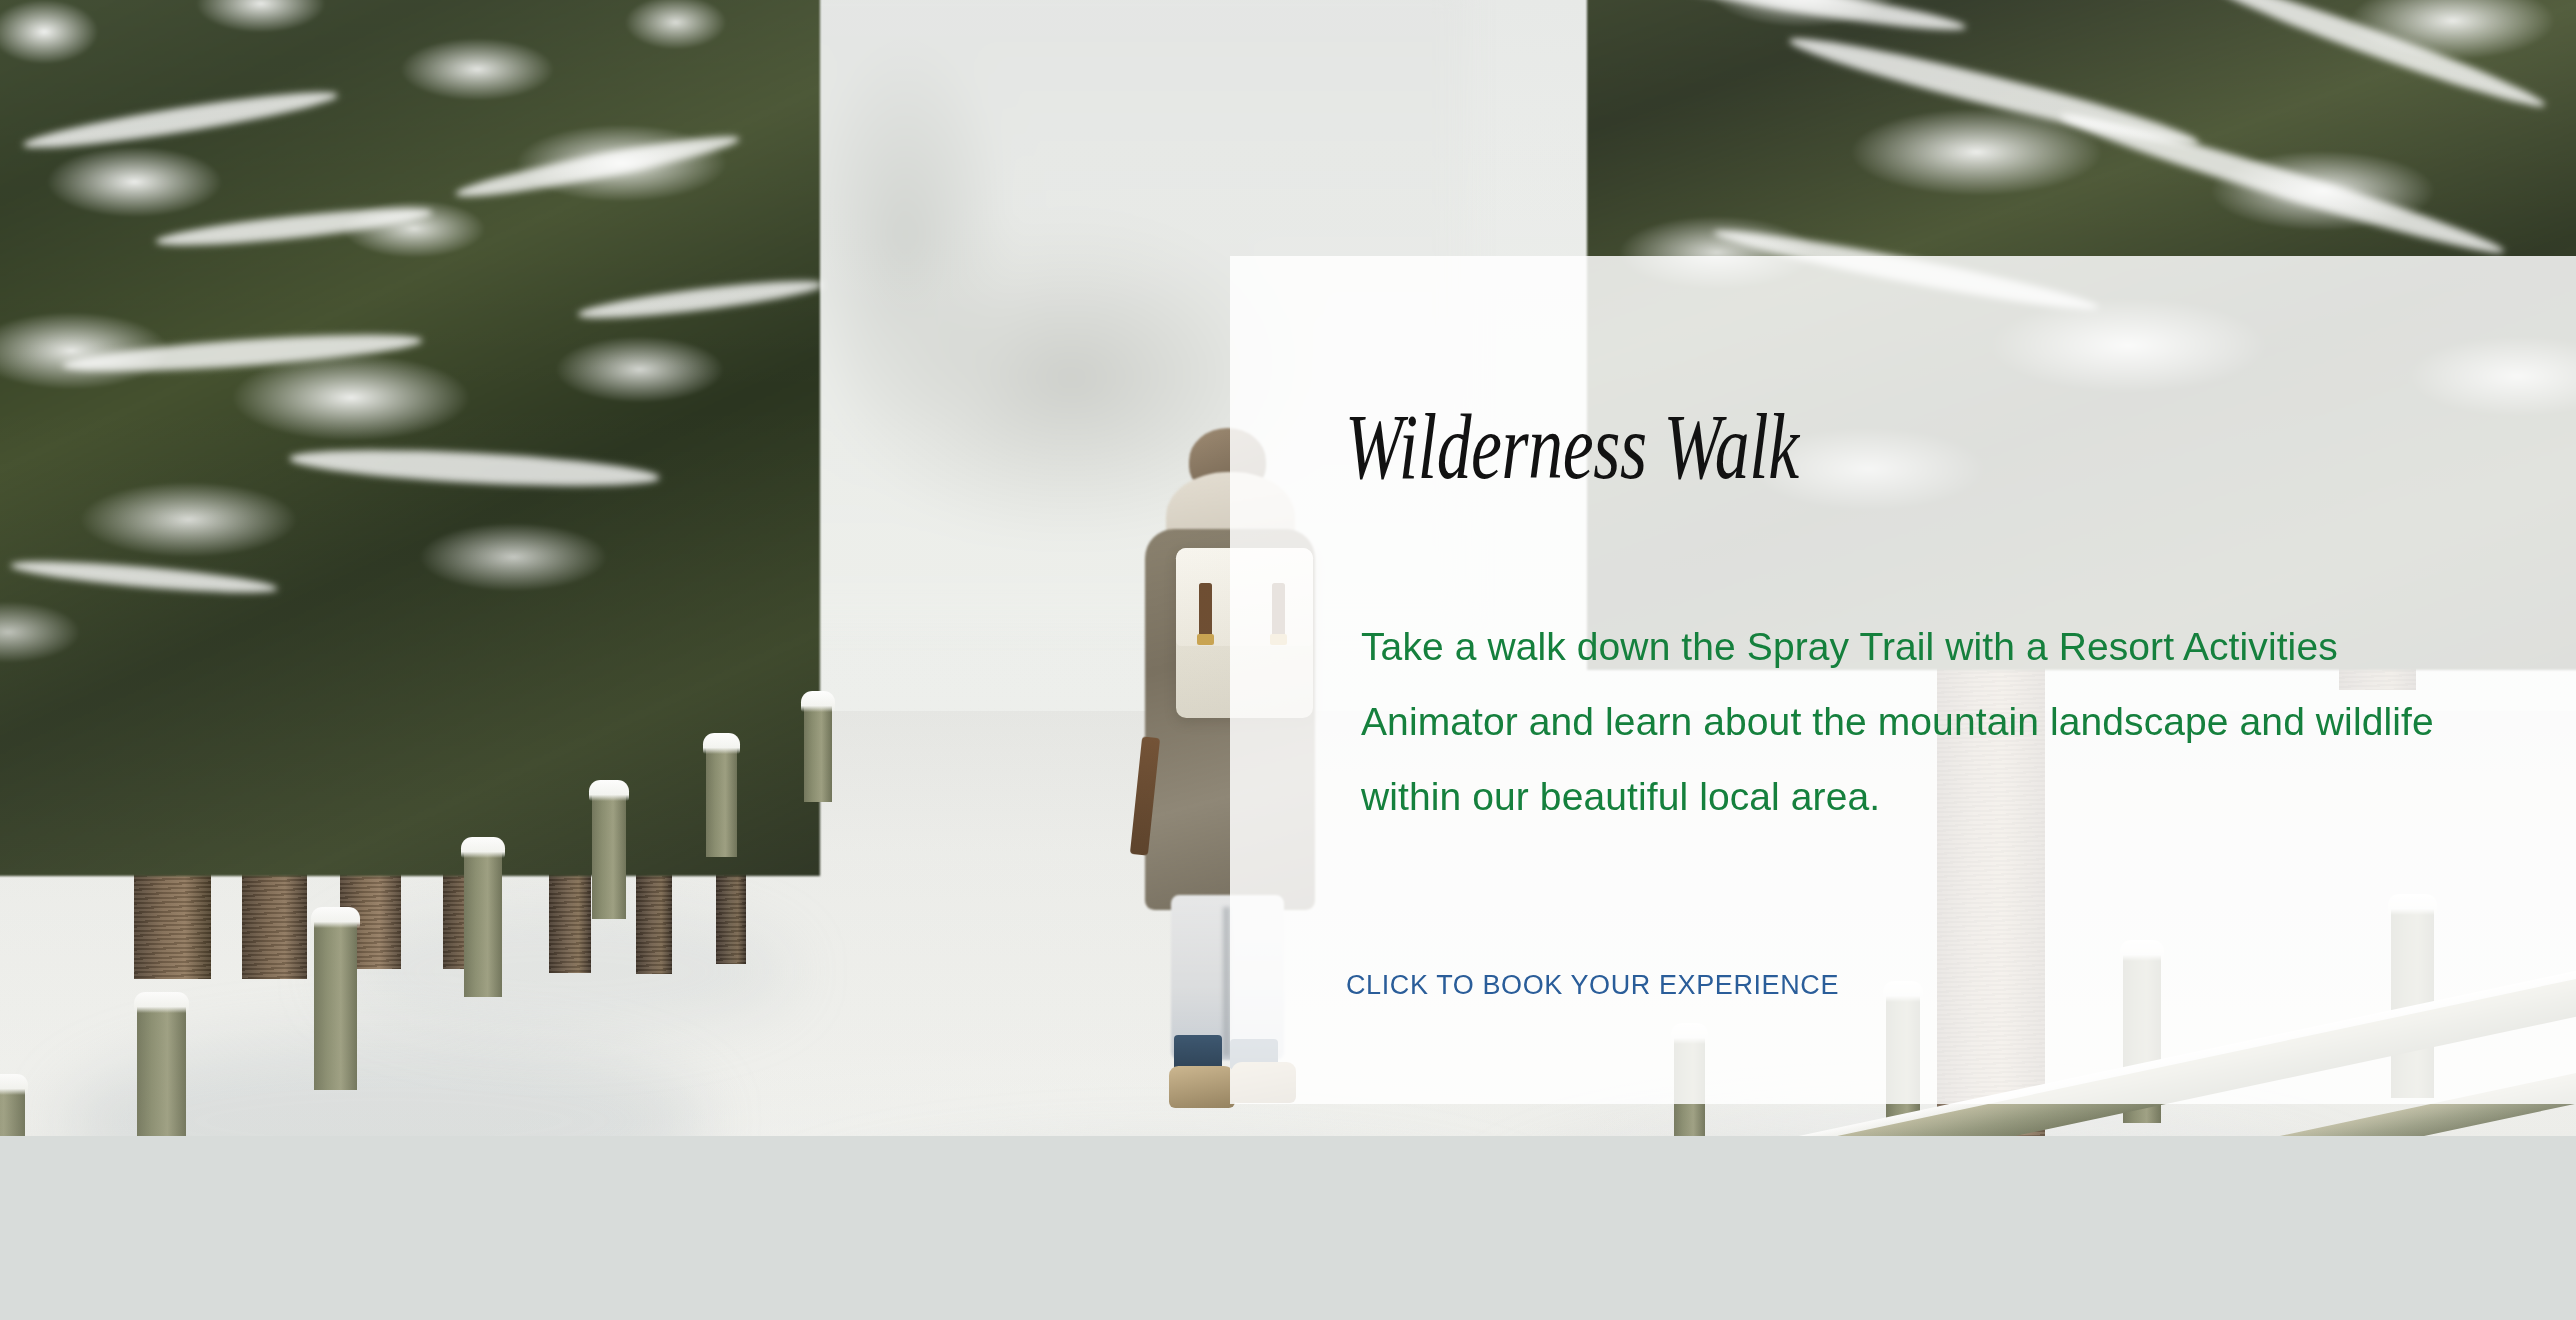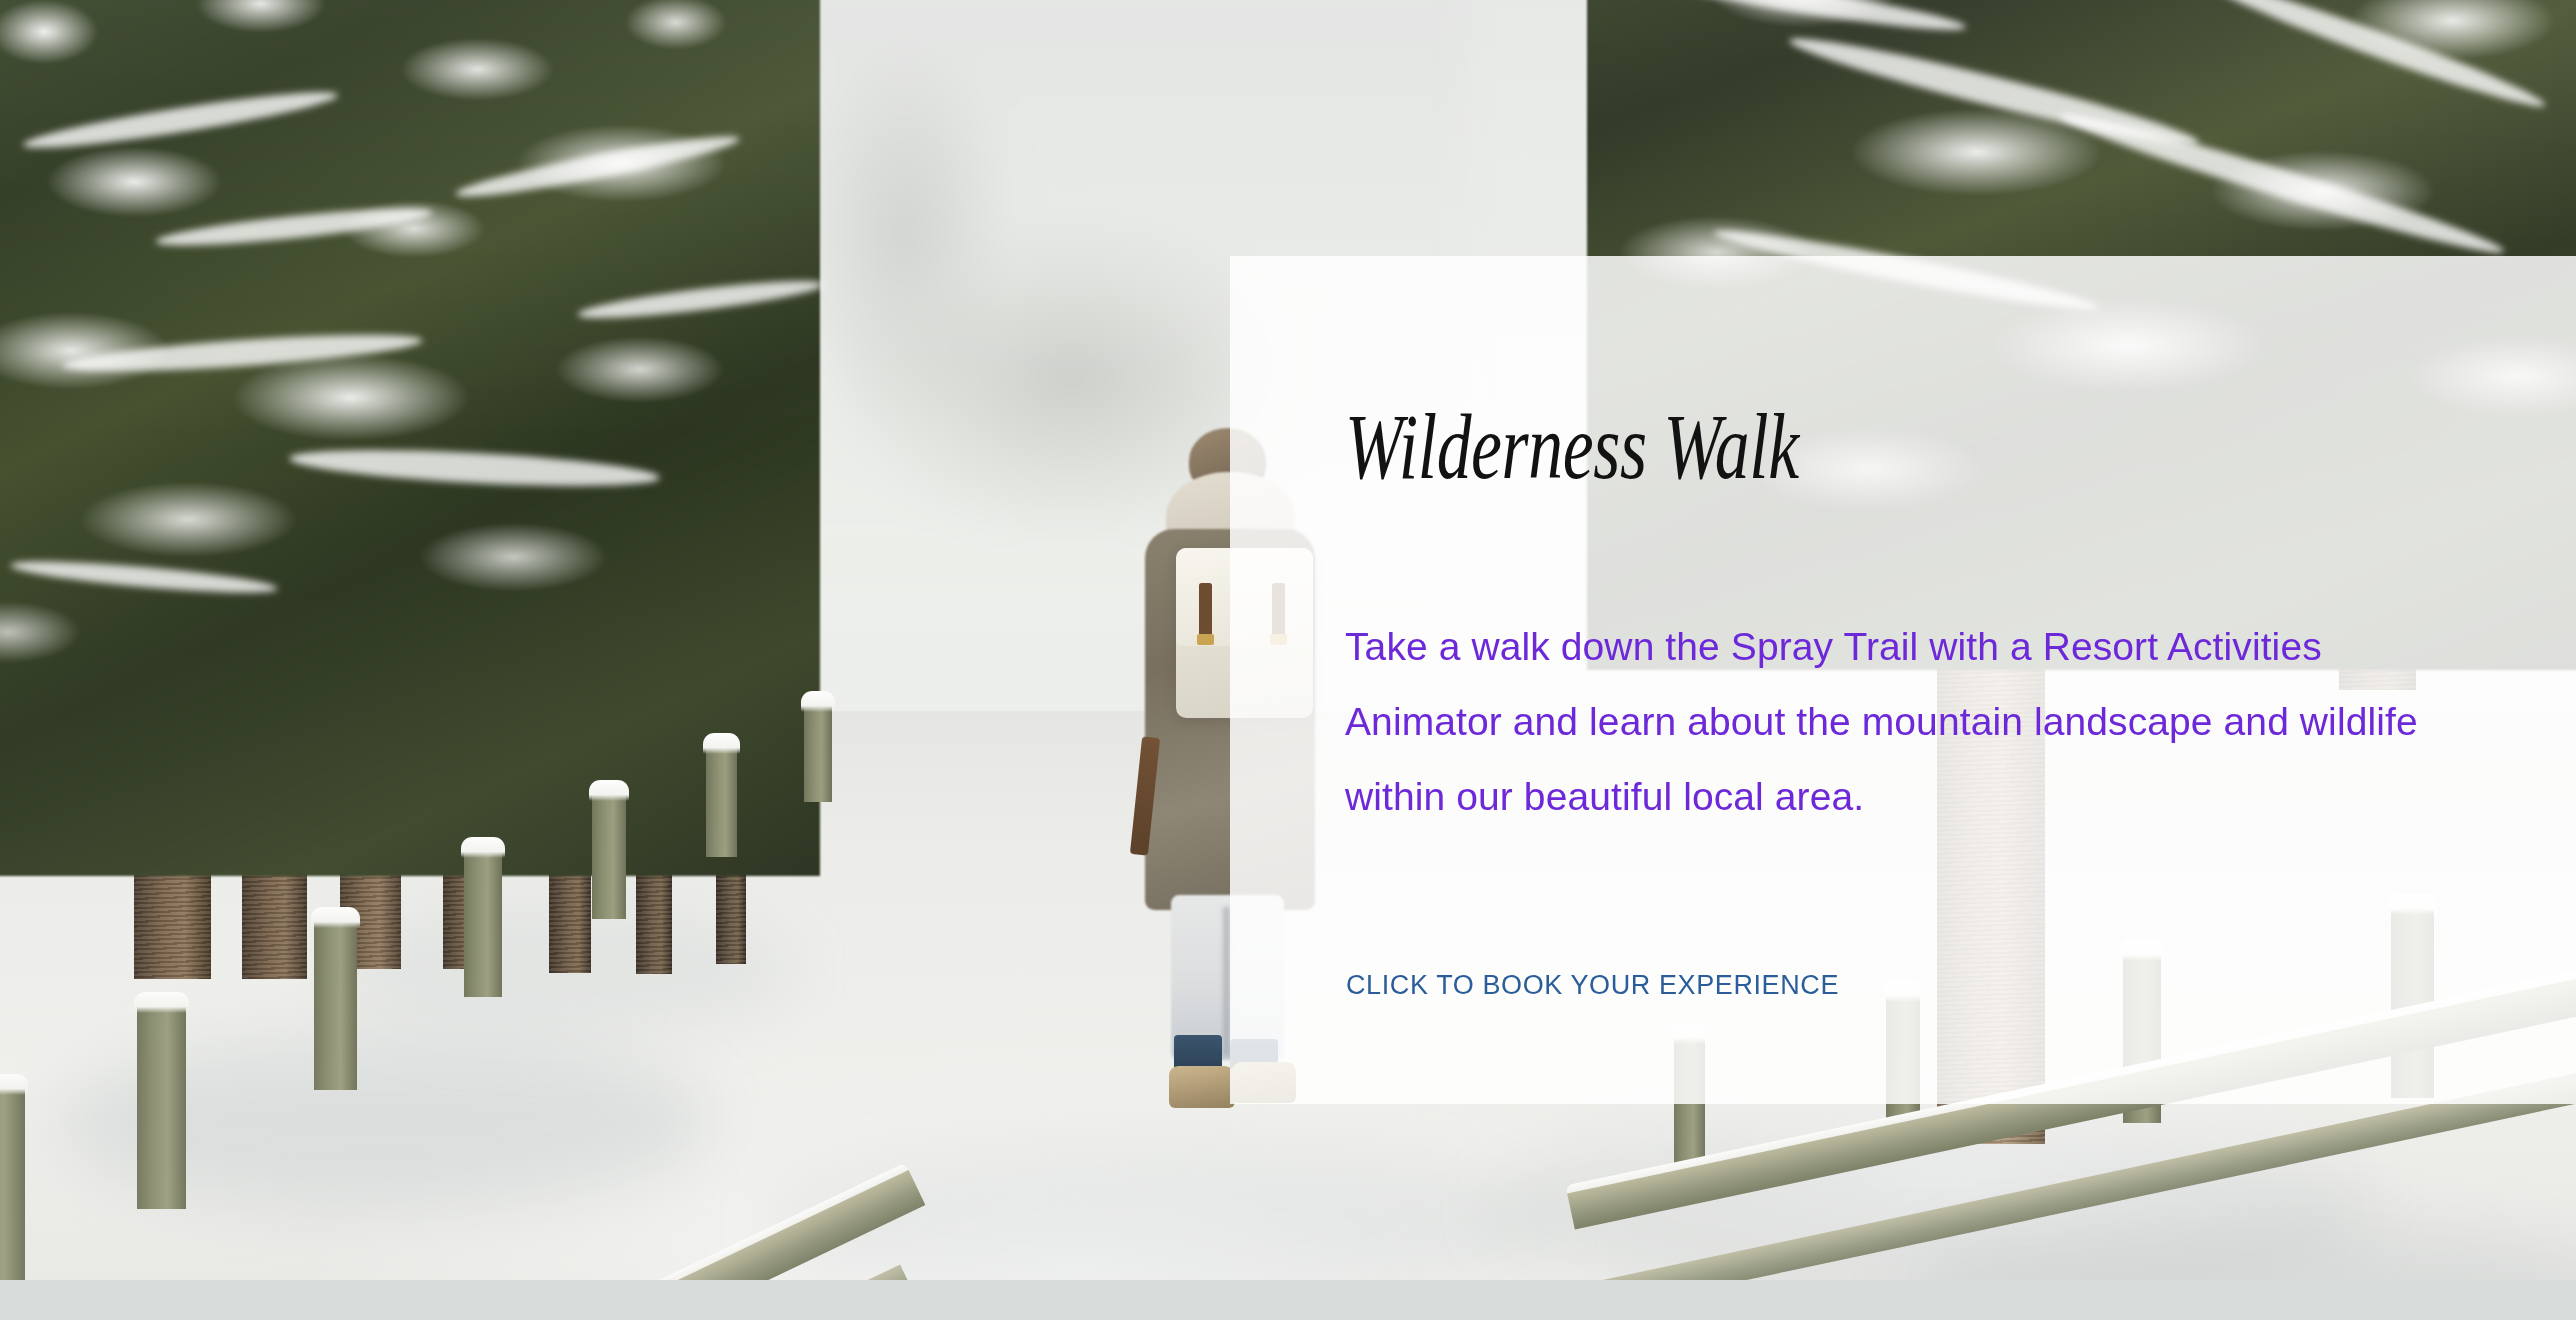--- a/index.html
+++ b/index.html
@@ -1,20 +1,20 @@
 <!DOCTYPE html>
 <html style="font-size:8.2px"><head>
 <meta charset="utf-8">
 <title>Wilderness Walk</title>
 <style>
   * { margin:0; padding:0; box-sizing:border-box; }
   html,body { width:2576px; height:1320px; overflow:hidden; background:#d8dcda; }
   body { font-family:"Liberation Sans", sans-serif; }
 
-  .hero { position:relative; width:2576px; height:1280px; overflow:hidden; }
+  .hero { position:relative; width:2576px; height:1136px; overflow:hidden; }
 
   
   .photo { position:absolute; inset:0; overflow:hidden;
            background:
              
              linear-gradient(180deg,#e6e8e6 0%,#eceeeb 30%,#eef0ed 62%,#e9ebe8 100%);
   }
 
   
   .sky {
@@ -156,26 +156,26 @@
     line-height:1;
     letter-spacing:-0.5px;
     color:#121212;
     transform:scaleX(.74);
     transform-origin:left center;
     white-space:nowrap;
     position:absolute; left:0; top:143px;
   }
 
   .body-copy {
-    position:absolute; left:0; top:353px; width:1123px;
+    position:absolute; left:16px; top:353px; width:1123px;
     font-family:"Liberation Sans", sans-serif;
     font-size:39px;
     line-height:75px;
     font-weight:400;
-    color:#6d28d9;
+    color:#15803d;
     letter-spacing:0.1px;
   }
 
   .cta {
     position:absolute; left:1px; top:714px;
     font-family:"Liberation Sans", sans-serif;
     font-size:27px;
     letter-spacing:0.6px;
     color:#2a5d99;
     text-decoration:none;

